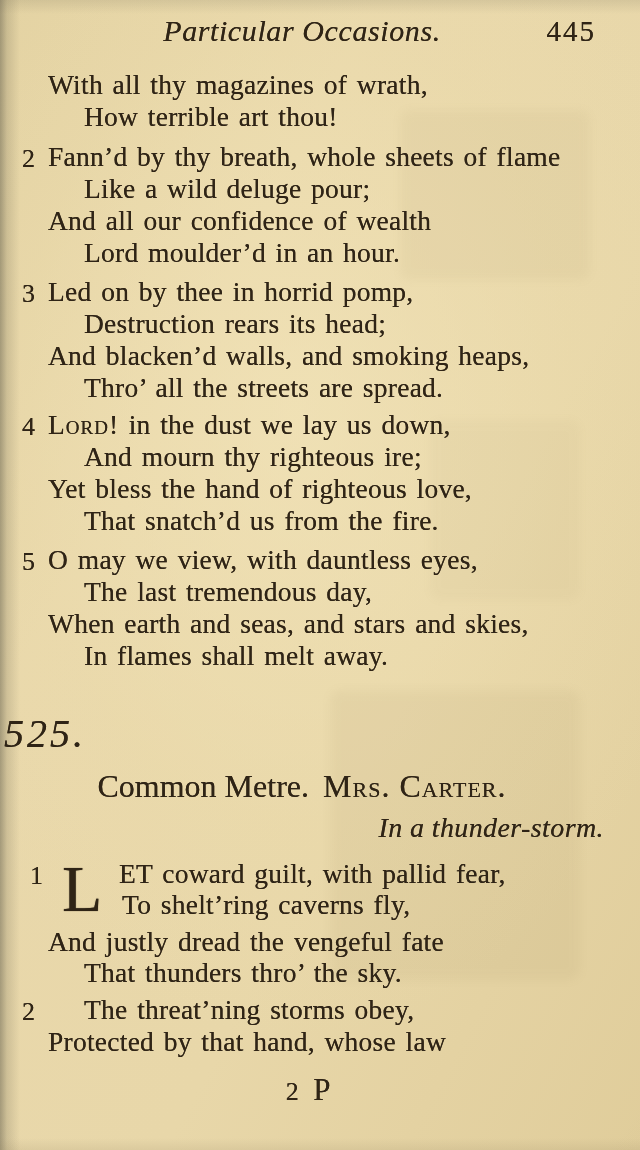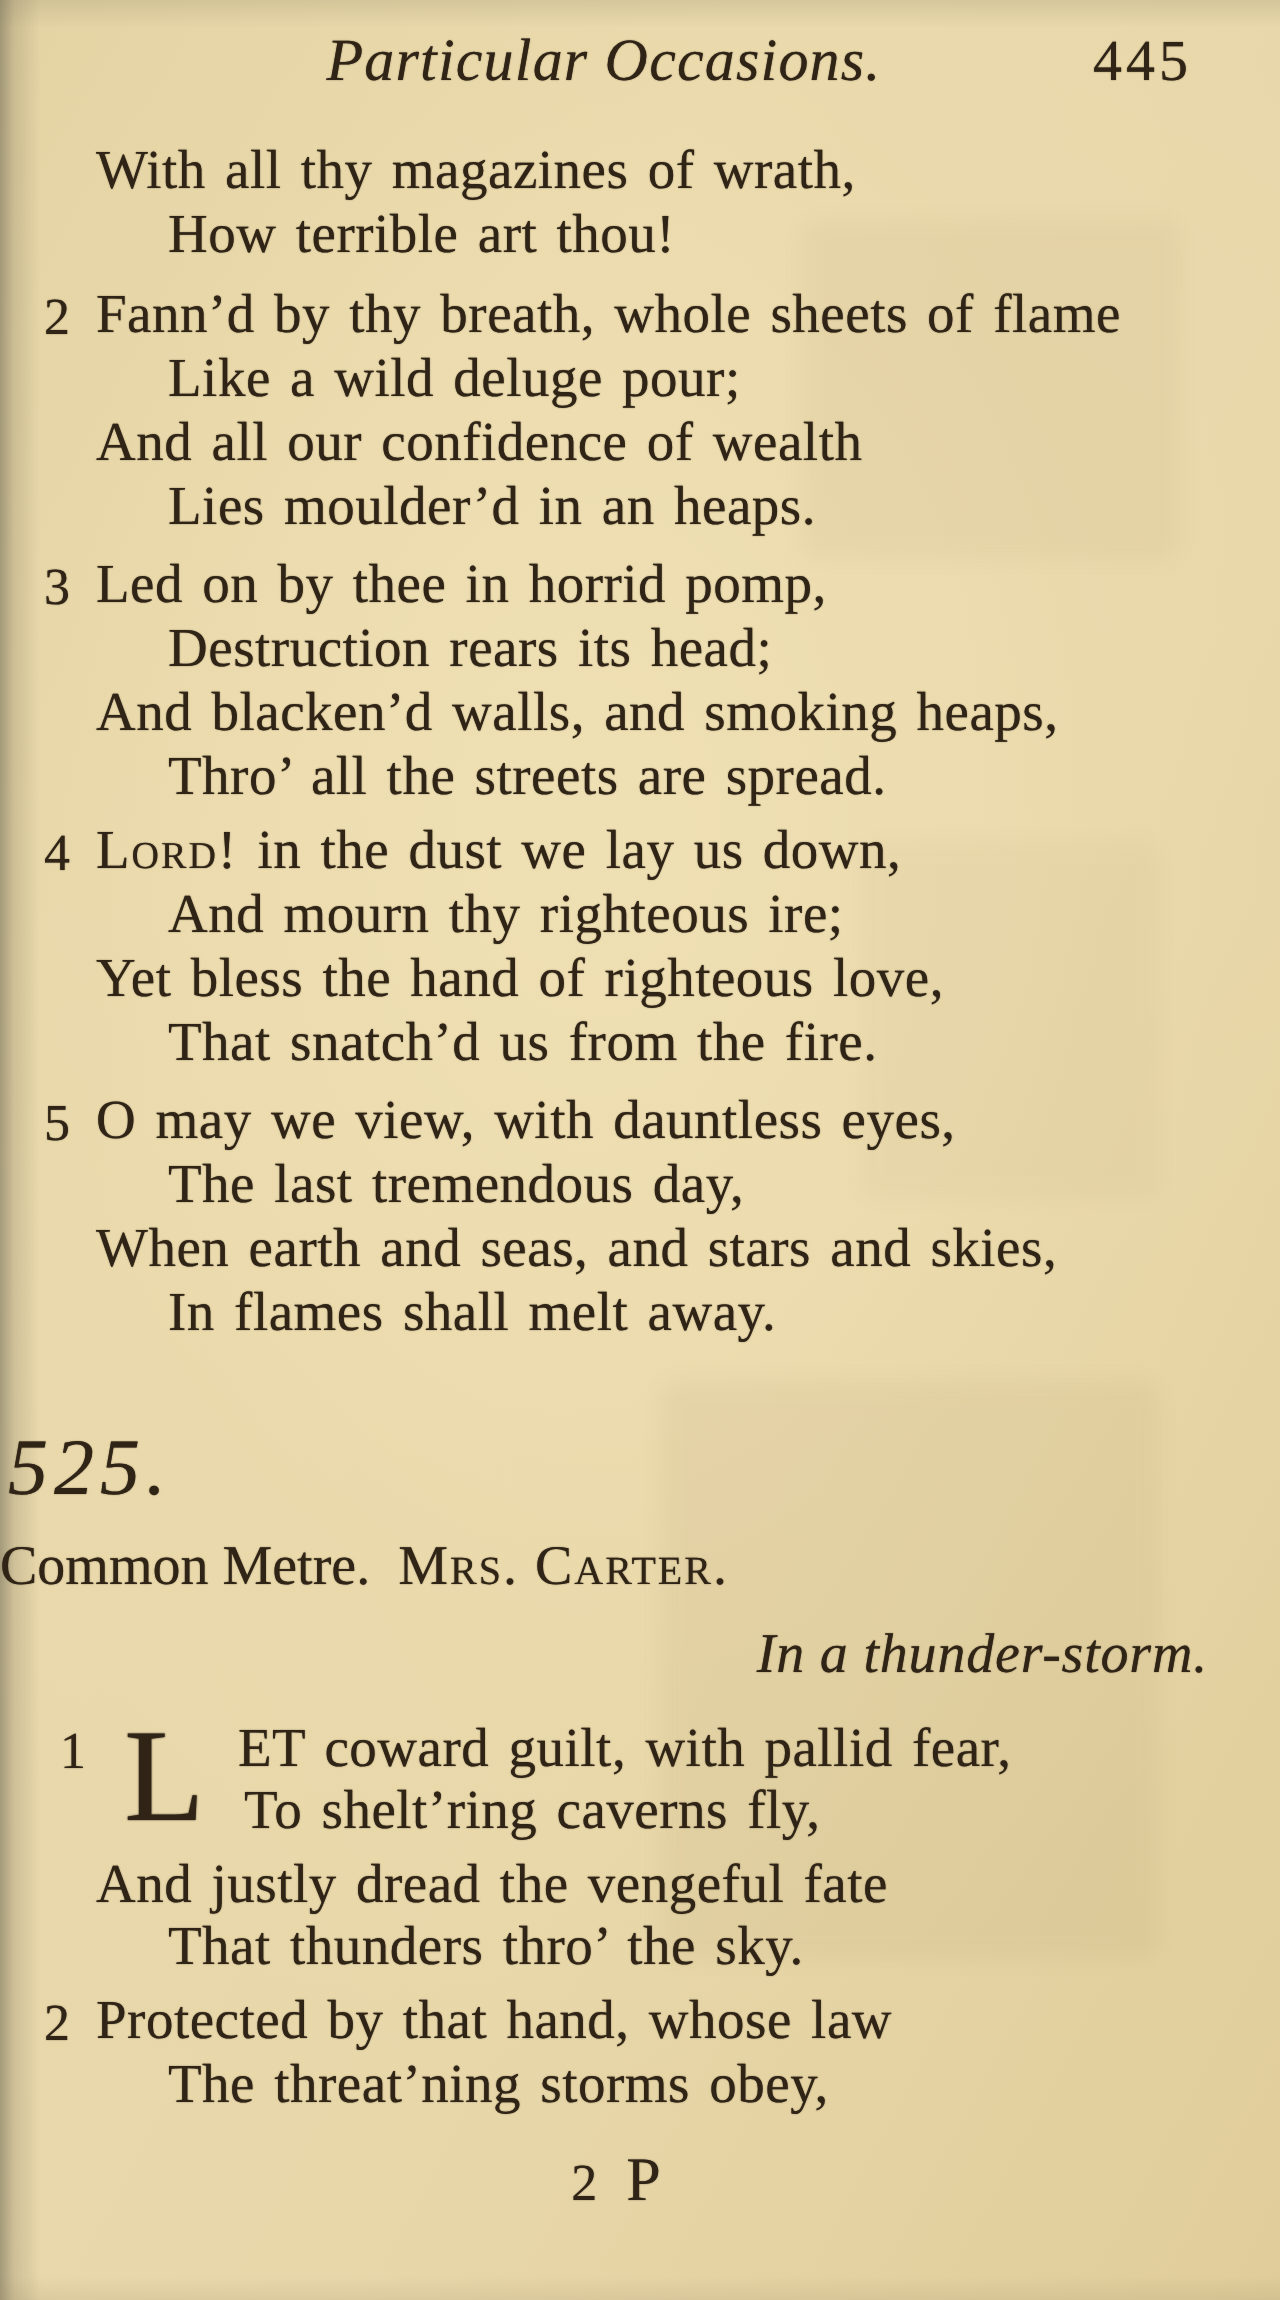--- a/index.html
+++ b/index.html
@@ -36,21 +36,21 @@
 
   .stanza{position:absolute;left:22px;width:596px;font-size:27.5px;line-height:32px;
     letter-spacing:.25px;word-spacing:2.5px;}
   .stanza .vnum{position:absolute;left:0;top:2px;width:22px;font-size:26px;}
   .line{margin-left:26px;white-space:nowrap;}
   .line.indent{margin-left:62px;}
   .sc{font-variant:small-caps;letter-spacing:1px;margin-top:40px;}
 
   .hymn-number{position:absolute;top:710px;left:4px;width:604px;text-align:left;
     font-style:italic;font-size:40px;letter-spacing:3px;}
-  .hymn-meta{position:absolute;top:768px;left:0;width:604px;text-align:left;font-size:28px;}
+  .hymn-meta{position:absolute;top:768px;left:0;width:604px;text-align:center;font-size:32px;}
   .hymn-meta .meter{margin-right:14px;}
   .hymn-subtitle{position:absolute;top:812px;left:0;width:604px;text-align:right;
     font-style:italic;font-size:28px;letter-spacing:.4px;}
 
   .stanza.dropcap-stanza{line-height:31px;}
   .drop-cap{position:absolute;left:40px;top:4px;font-size:66px;line-height:54px;
     text-shadow:0 0 1px rgba(47,36,22,.9);}
   .dc-line1{margin-left:97px;}
   .dc-line2{margin-left:100px;}
 
@@ -76,21 +76,21 @@
   <section class="stanza ink" style="top:69px">
     <div class="line"><span>With all thy magazines of wrath,</span></div>
     <div class="line indent"><span>How terrible art thou!</span></div>
   </section>
 
   <section class="stanza ink" style="top:141px">
     <span class="vnum">2</span>
     <div class="line"><span>Fann’d by thy breath, whole sheets of flame</span></div>
     <div class="line indent"><span>Like a wild deluge pour;</span></div>
     <div class="line"><span>And all our confidence of wealth</span></div>
-    <div class="line indent"><span>Lies moulder’d in an heaps.</span></div>
+    <div class="line indent"><span>Lord moulder’d in an hour.</span></div>
   </section>
 
   <section class="stanza ink" style="top:276px">
     <span class="vnum">3</span>
     <div class="line"><span>Led on by thee in horrid pomp,</span></div>
     <div class="line indent"><span>Destruction rears its head;</span></div>
     <div class="line"><span>And blacken’d walls, and smoking heaps,</span></div>
     <div class="line indent"><span>Thro’ all the streets are spread.</span></div>
   </section>
 
@@ -120,20 +120,20 @@
     <span class="vnum" style="left:8px">1</span>
     <span class="drop-cap">L</span>
     <div class="line dc-line1"><span>ET coward guilt, with pallid fear,</span></div>
     <div class="line dc-line2"><span>To shelt’ring caverns fly,</span></div>
     <div class="line" style="margin-top:6px"><span>And justly dread the vengeful fate</span></div>
     <div class="line indent"><span>That thunders thro’ the sky.</span></div>
   </section>
 
   <section class="stanza ink" style="top:994px">
     <span class="vnum">2</span>
+    <div class="line indent"><span>The threat’ning storms obey,</span></div>
     <div class="line"><span>Protected by that hand, whose law</span></div>
-    <div class="line indent"><span>The threat’ning storms obey,</span></div>
   </section>
 
   <div class="signature ink">
     <span>2</span> <span class="sig-p">P</span>
   </div>
 </div>
 
 </body></html>

